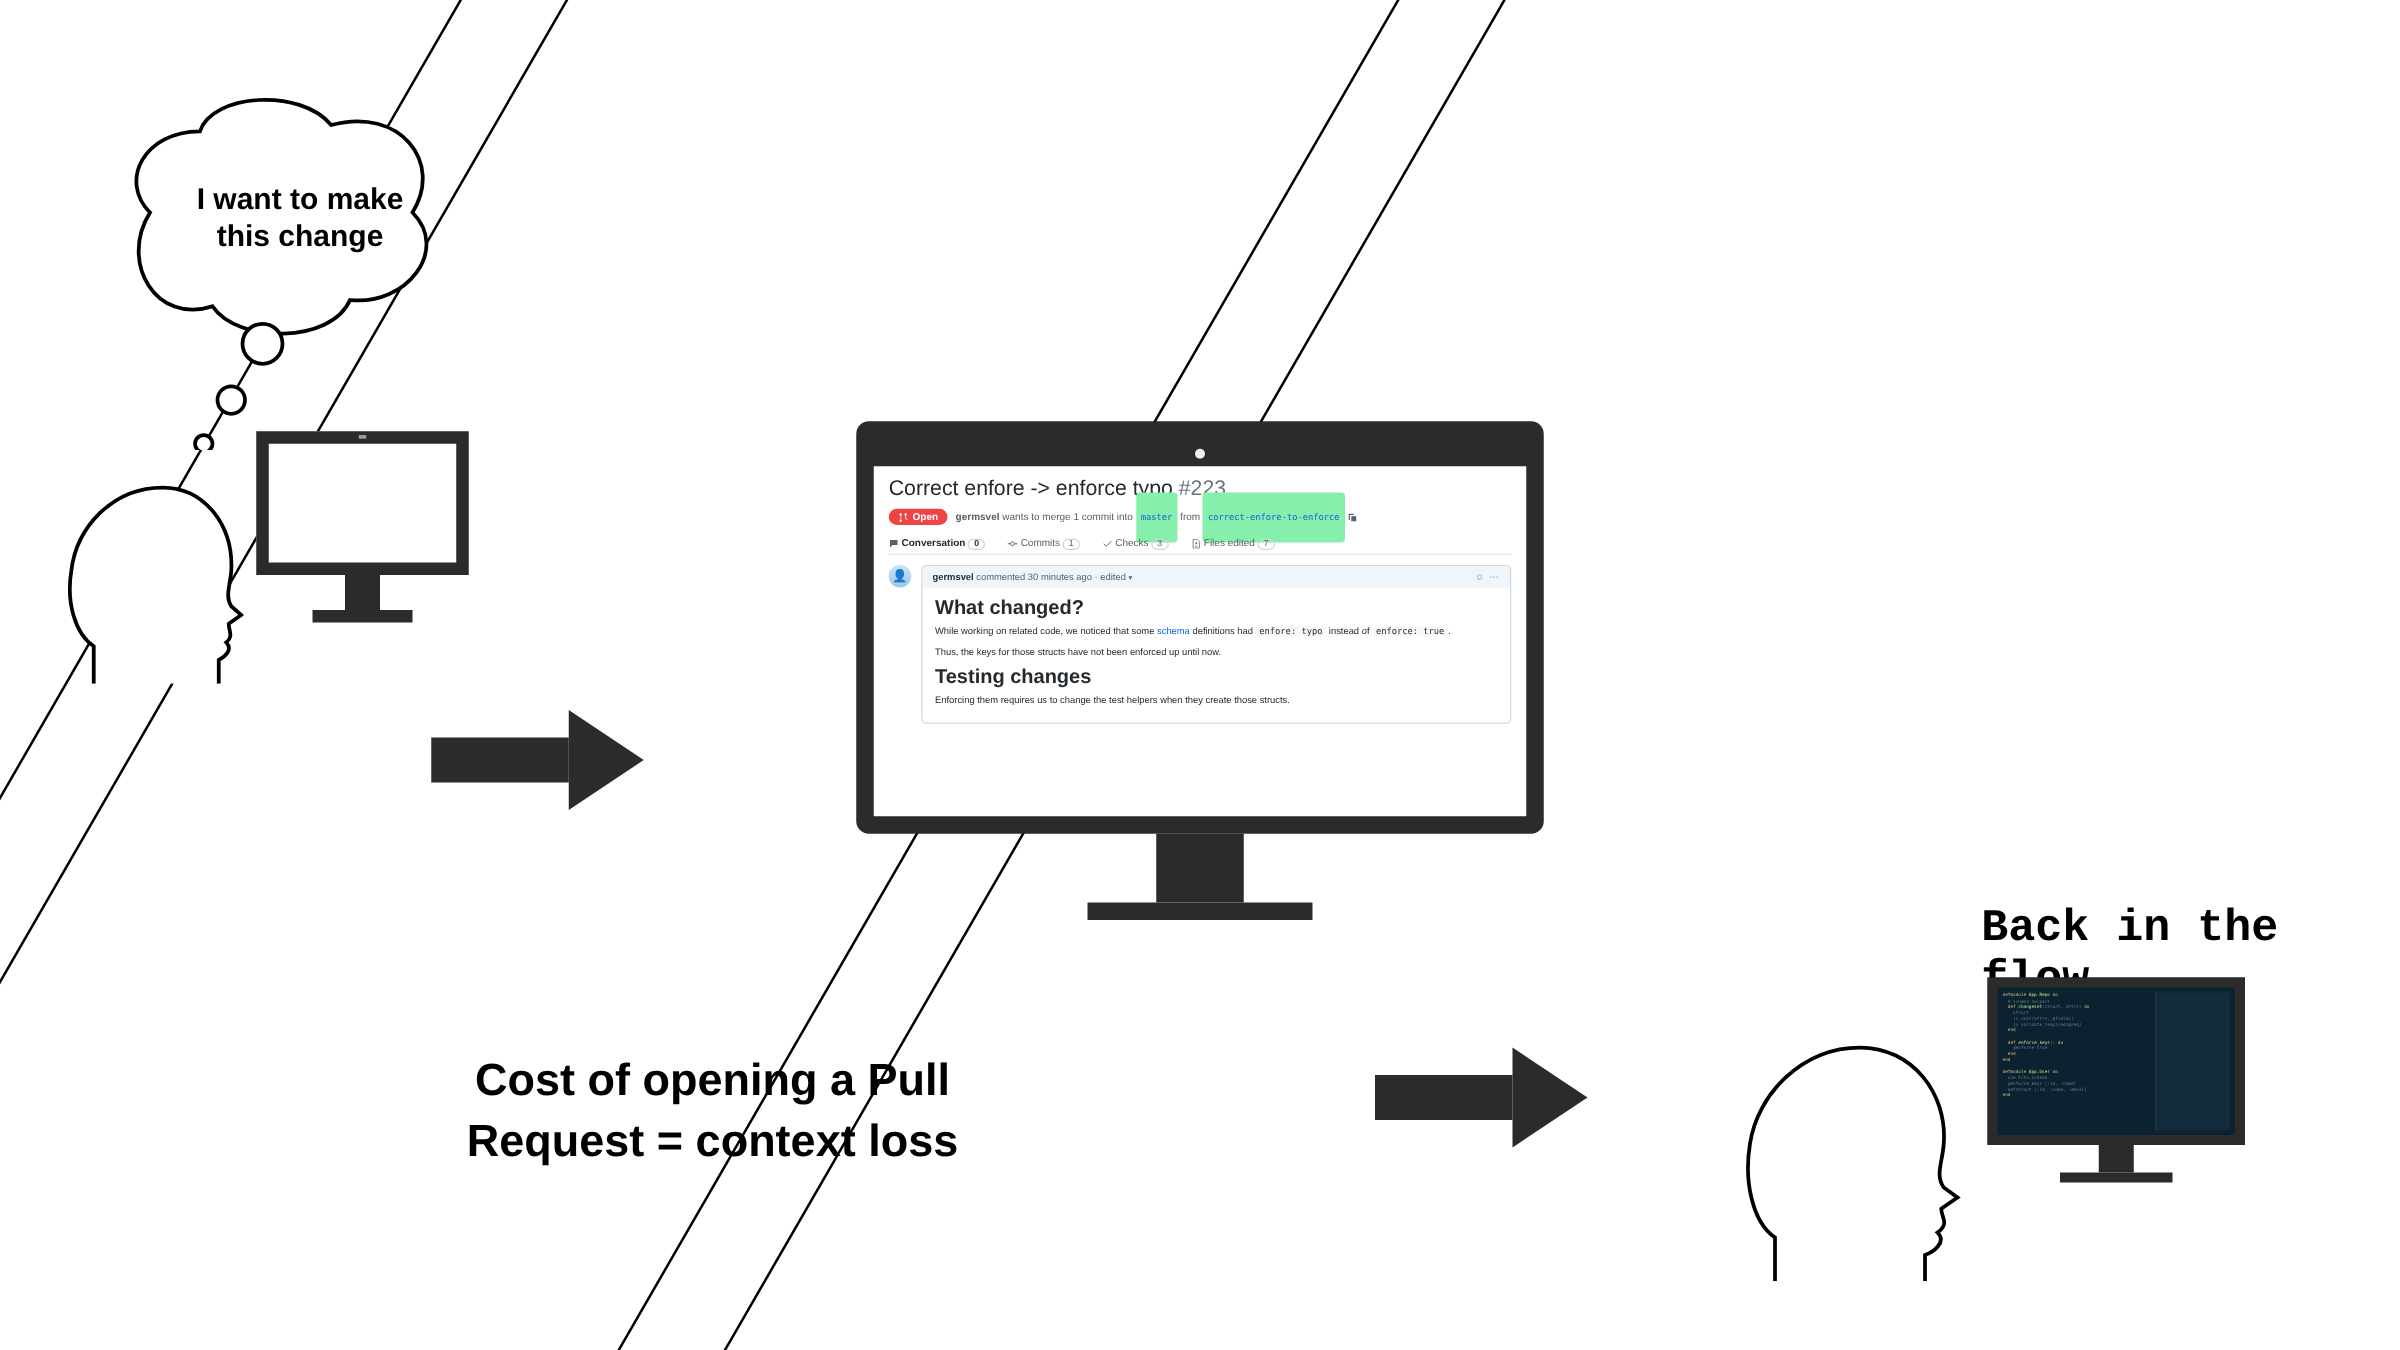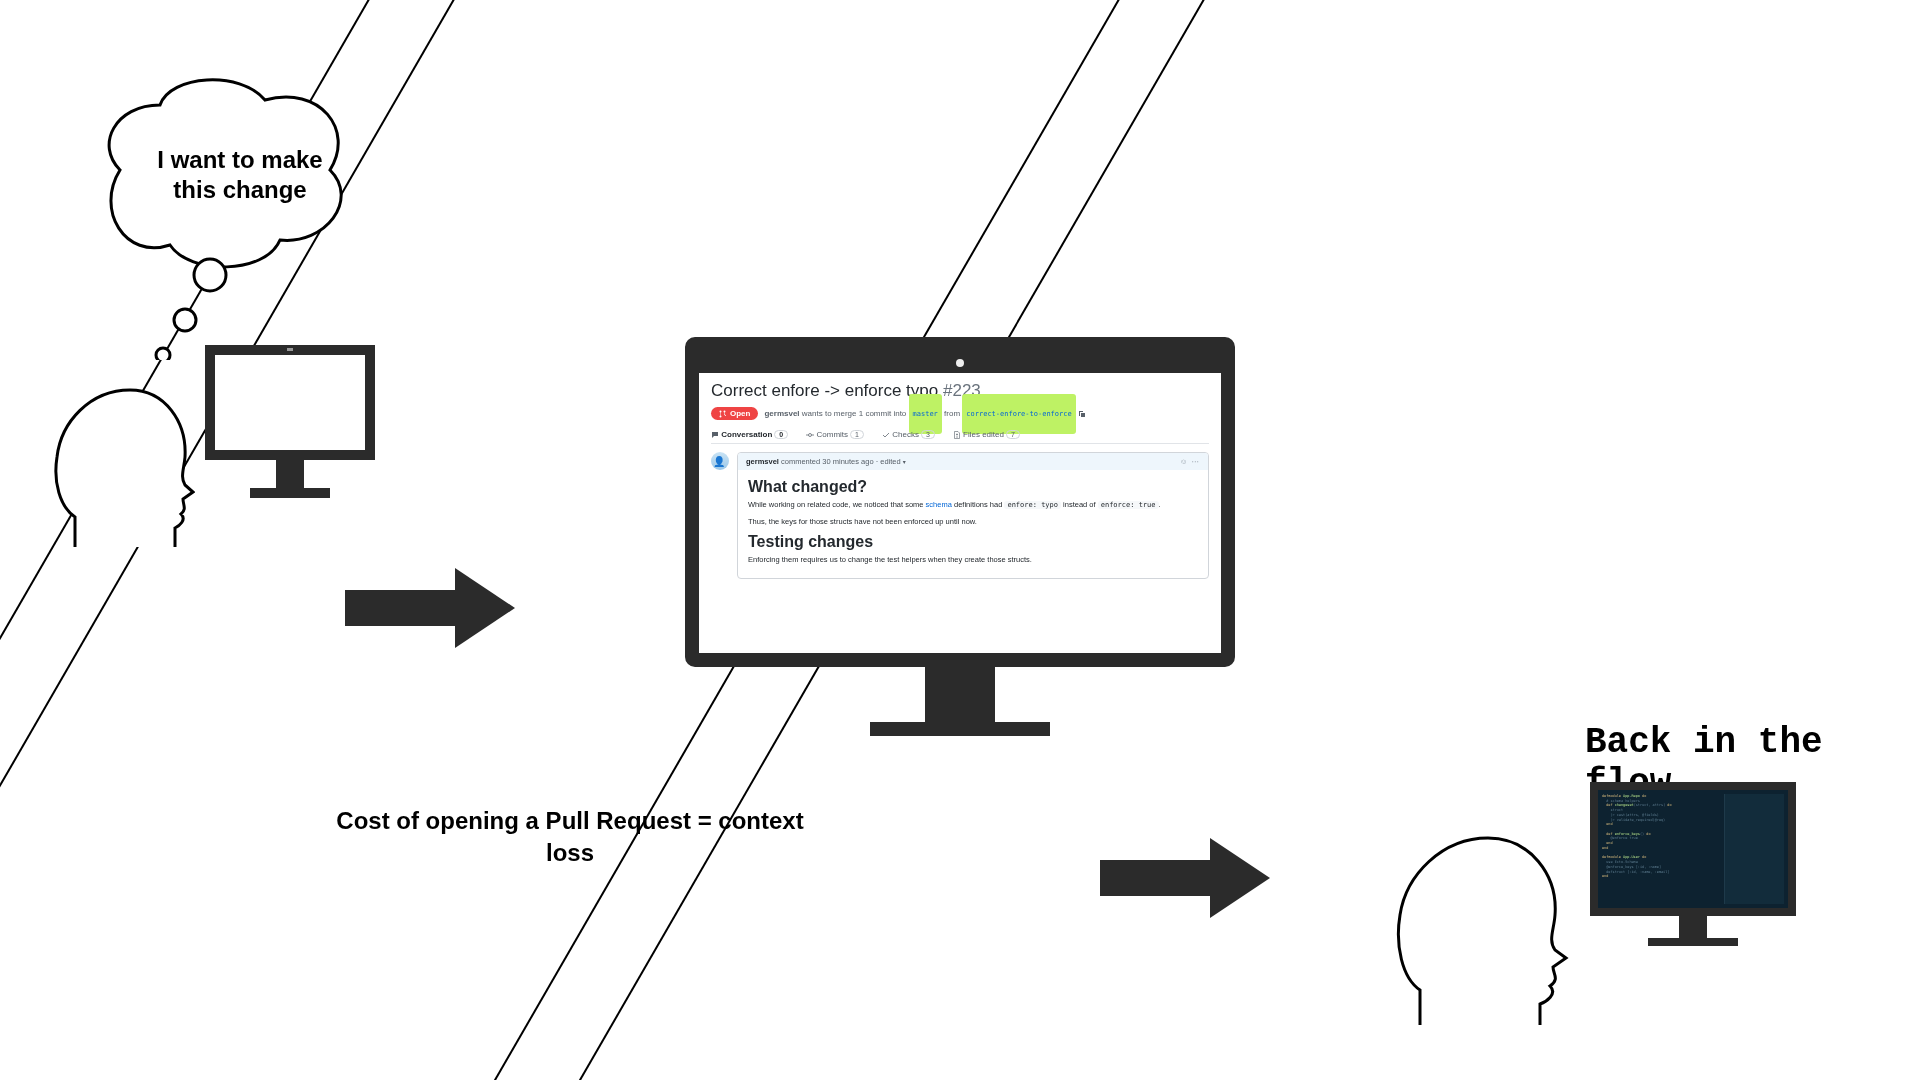--- a/index.html
+++ b/index.html
@@ -163,21 +163,21 @@
   .pr-title { font-size: 17px; font-weight: 400; margin-bottom: 6px; }
   .pr-num { color: #6a737d; }
   .pr-metaline { display: flex; align-items: center; gap: 6px; margin-bottom: 10px; }
   .pr-open {
     background: #ef4444; color: #fff; font-weight: 600;
     padding: 2px 8px; border-radius: 10px; font-size: 8px;
     display: inline-flex; align-items: center; gap: 3px;
   }
   .pr-meta { color: #586069; font-size: 8px; }
   .pr-branch {
-    background: #bef264; color: #0366d6;
+    background: #86efac; color: #0366d6;
     padding: 16px 4px; border-radius: 3px;
     font-family: ui-monospace, Menlo, monospace;
     font-size: 7px;
   }
   .pr-tabs {
     display: flex; gap: 18px;
     border-bottom: 1px solid #e1e4e8;
     padding-bottom: 4px; margin-bottom: 8px;
     font-size: 8px; color: #586069;
   }
@@ -211,24 +211,24 @@
   .pr-code {
     background: #f6f8fa; padding: 0 3px; border-radius: 3px;
     font-family: ui-monospace, Menlo, monospace; font-size: 7px;
   }
   .pr-dots { color:#8a939d; letter-spacing:1px; }
 
   
   .caption {
     position: absolute;
     left: 320px;
-    top: 785px;
+    top: 820px;
     width: 500px;
     text-align: center;
-    font-size: 24px;
+    font-size: 36px;
     font-weight: 700;
     line-height: 1.35;
   }
   .caption-right {
     position: absolute;
     left: 1585px;
     top: 702px;
     font-size: 36px;
     font-weight: 700;
     font-family: Liberation Mono, monospace;

